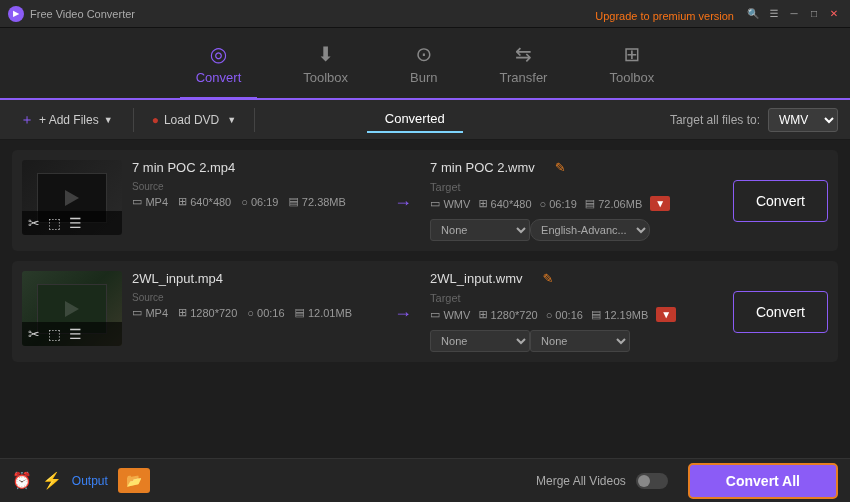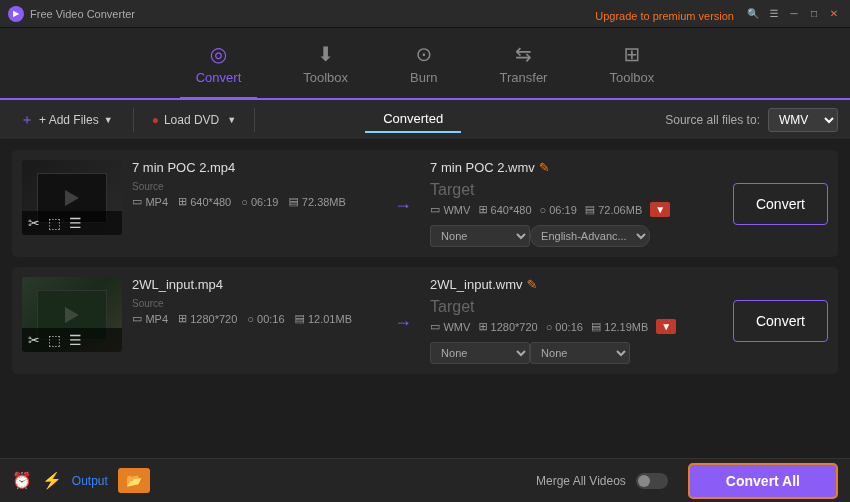--- a/index.html
+++ b/index.html
@@ -263,32 +263,32 @@
       font-size: 18px;
       padding: 0 8px;
       align-self: center;
     }
     .target-section {
       flex: 1.2;
     }
     .target-filename {
       display: flex;
       align-items: flex-start;
-      gap: 4px;
+      gap: 20px;
       font-size: 13px;
       color: #ddd;
       margin-bottom: 6px;
     }
     .edit-icon {
       color: #e67e22;
       font-size: 13px;
       cursor: pointer;
     }
     .target-label {
-      font-size: 16px;
+      font-size: 11px;
       color: #666;
       margin-bottom: 3px;
     }
     .target-row {
       display: flex;
       align-items: center;
       gap: 8px;
     }
     .red-arrow-btn {
       background: #c0392b;
@@ -458,21 +458,21 @@
   </button>
   <div class="divider-v"></div>
 
   <div class="tab-group">
     <div class="tab-item active">
       <span>Converted</span>
     </div>
   </div>
 
   <div class="right-toolbar">
-    <span class="convert-all-label">Source all files to:</span>
+    <span class="convert-all-label">Target all files to:</span>
     <select class="format-select">
       <option>WMV</option>
       <option>MP4</option>
       <option>AVI</option>
       <option>MOV</option>
     </select>
   </div>
 </div>
 
 <div class="main-content">

